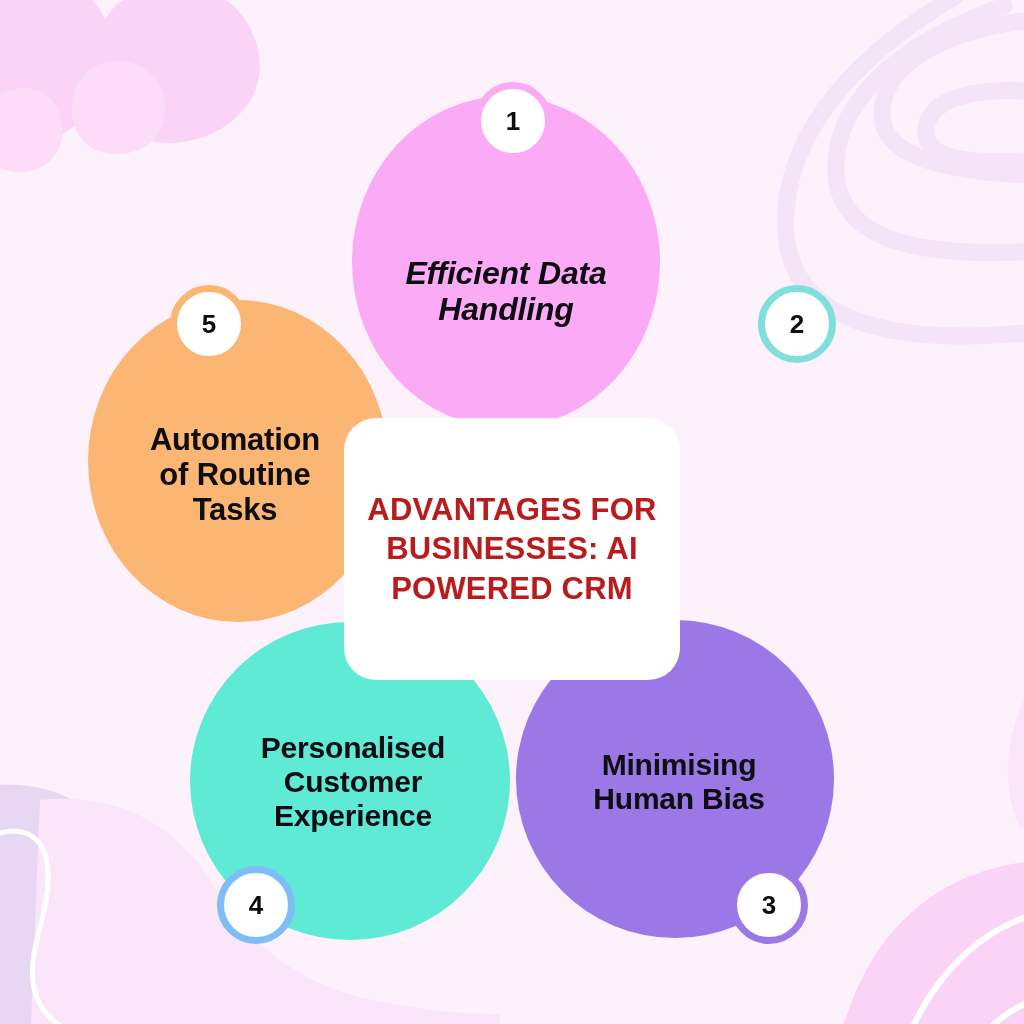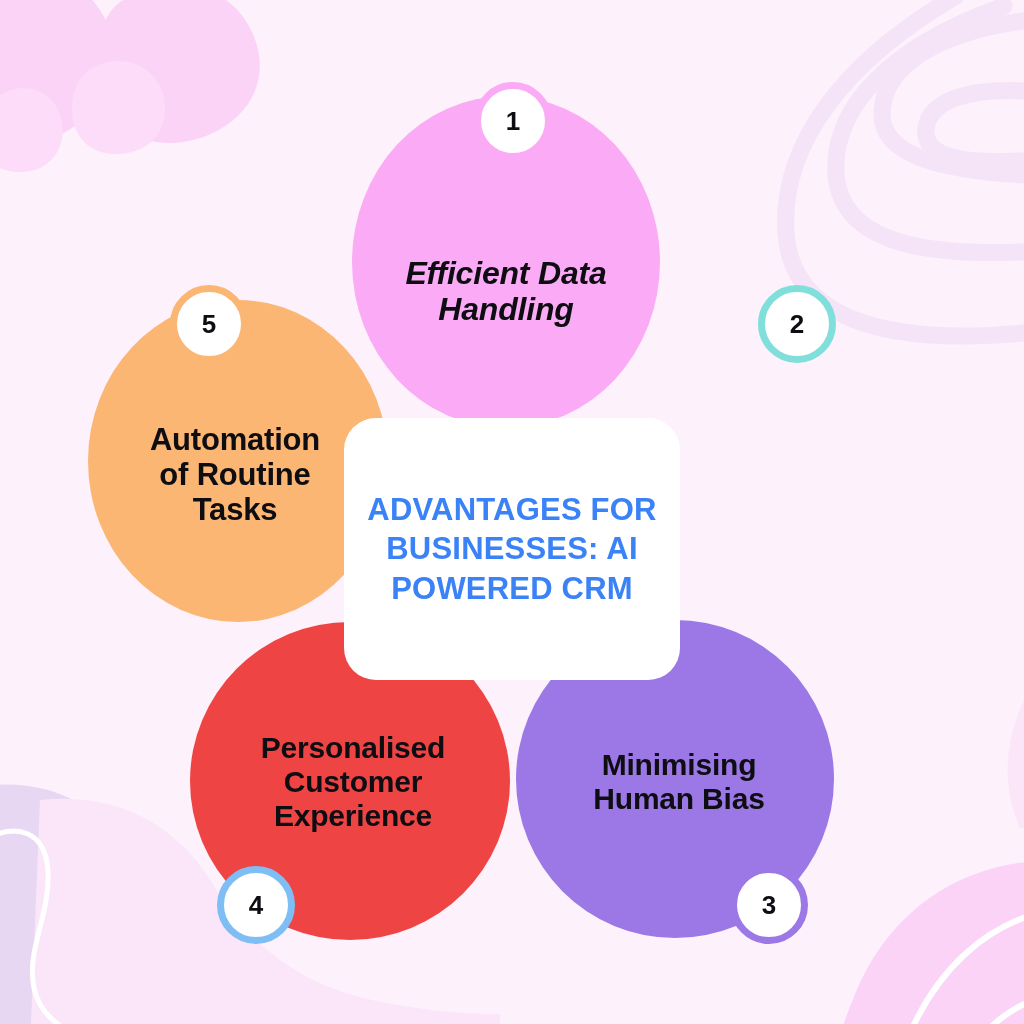--- a/index.html
+++ b/index.html
@@ -72,21 +72,21 @@
     left: 516px; top: 620px;
     width: 318px; height: 318px;
     background: #9b78e5;
   }
   #petal-3 .petal-label { font-size: 30px; margin-top: 6px; margin-left: 8px; }
 
   
   #petal-4 {
     left: 190px; top: 622px;
     width: 320px; height: 318px;
-    background: #ef4444;
+    background: #5eead4;
   }
   #petal-4 .petal-label { font-size: 30px; margin-top: 2px; margin-left: 6px; }
 
   
   #petal-5 {
     left: 88px; top: 300px;
     width: 300px; height: 322px;
     background: #fbb673;
   }
   #petal-5 .petal-label { font-size: 31px; margin-top: 27px; margin-right: 6px; }
@@ -122,21 +122,21 @@
     background: #ffffff;
     border-radius: 32px;
     display: flex;
     align-items: center;
     justify-content: center;
     box-sizing: border-box;
   }
   #center-card .card-title {
     font-size: 31px;
     font-weight: 700;
-    color: #3b82f6;
+    color: #b91c1c;
     text-align: center;
     line-height: 1.26;
     letter-spacing: 0.2px;
     text-transform: uppercase;
     padding: 0 16px;
     white-space: pre-line;
   }
 </style>
 </head>
 <body>

